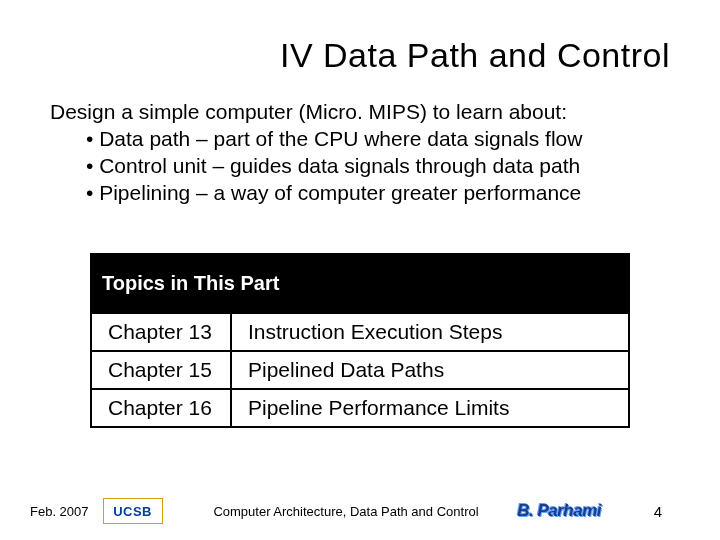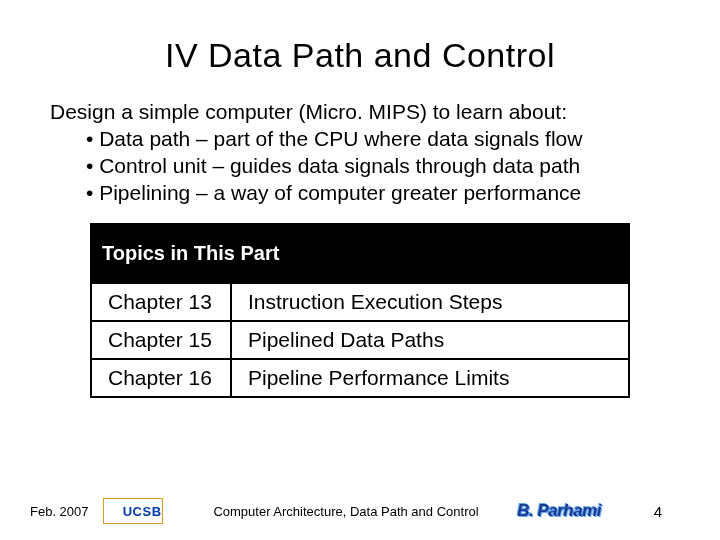--- a/index.html
+++ b/index.html
@@ -1,31 +1,31 @@
 <!DOCTYPE html>
 <html><head>
 <meta charset="utf-8">
 <style>
   * { margin: 0; padding: 0; box-sizing: border-box; }
   html, body { width: 720px; height: 540px; background: #fff; font-family: Arial, Helvetica, sans-serif; }
   .slide { width: 720px; height: 540px; position: relative; padding: 30px 50px 0 50px; }
-  .title { font-size: 34px; font-weight: 400; text-align: center; margin-top: 6px; margin-bottom: 24px; letter-spacing: 0.5px; }
-  .intro { font-size: 21px; line-height: 1.28; margin-bottom: 16px; }
+  .title { font-size: 34px; font-weight: 400; text-align: right; margin-top: 6px; margin-bottom: 24px; letter-spacing: 0.5px; }
+  .intro { font-size: 21px; line-height: 1.28; margin-bottom: 46px; }
   .intro .lead { display: block; }
   .intro .bullet { display: block; padding-left: 36px; }
   .intro .bullet::before { content: "• "; }
   .topics-table { width: 540px; margin: 0 auto; border-collapse: collapse; }
   .topics-table th { background: #000; color: #fff; text-align: left; font-size: 20px; font-weight: bold; padding: 17px 10px; border: 2px solid #000; }
   .topics-table td { border: 2px solid #000; padding: 6px 16px; font-size: 21px; }
   .topics-table td.chap { width: 140px; white-space: nowrap; }
   .footer { position: absolute; bottom: 16px; left: 0; width: 692px; display: flex; align-items: center; justify-content: space-between; padding: 0 30px; }
   .footer .date { font-size: 13px; color: #000; }
   .footer .center { font-size: 13px; text-align: center; flex: 1; }
   .footer .pagenum { font-size: 15px; color: #000; width: 40px; text-align: right; }
-  .ucsb-logo { display: inline-flex; align-items: center; justify-content: flex-end; width: 60px; height: 26px; background: #fff; border: 1px solid #d4a017; margin-left: 8px; vertical-align: middle; }
+  .ucsb-logo { display: inline-flex; align-items: center; justify-content: center; width: 60px; height: 26px; background: #fff; border: 1px solid #d4a017; margin-left: 8px; vertical-align: middle; }
   .ucsb-logo span { font-weight: bold; font-size: 13px; color: #003da5; letter-spacing: 0.5px; }
   .author { display: inline-block; font-family: "Arial Black", Arial, sans-serif; font-weight: 900; font-style: italic; font-size: 17px; color: #1e3a8a; text-shadow: 1px 1px 0 #60a5fa, -1px -1px 0 #60a5fa; margin-right: 8px; letter-spacing: -0.5px; }
   .footer-left { display: flex; align-items: center; gap: 6px; width: 160px; }
   .footer-right { display: flex; align-items: center; justify-content: flex-end; width: 160px; gap: 13px; }
 </style>
 </head>
 <body>
 
 <div class="slide">
 

